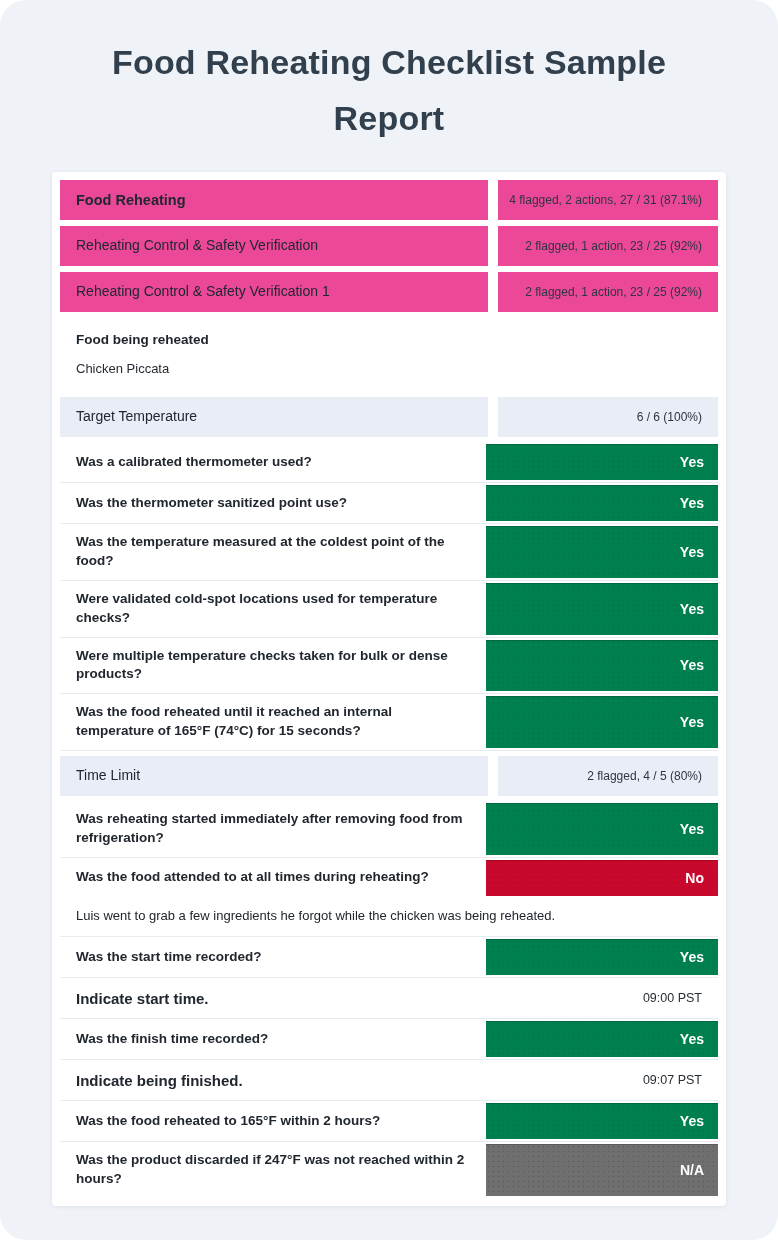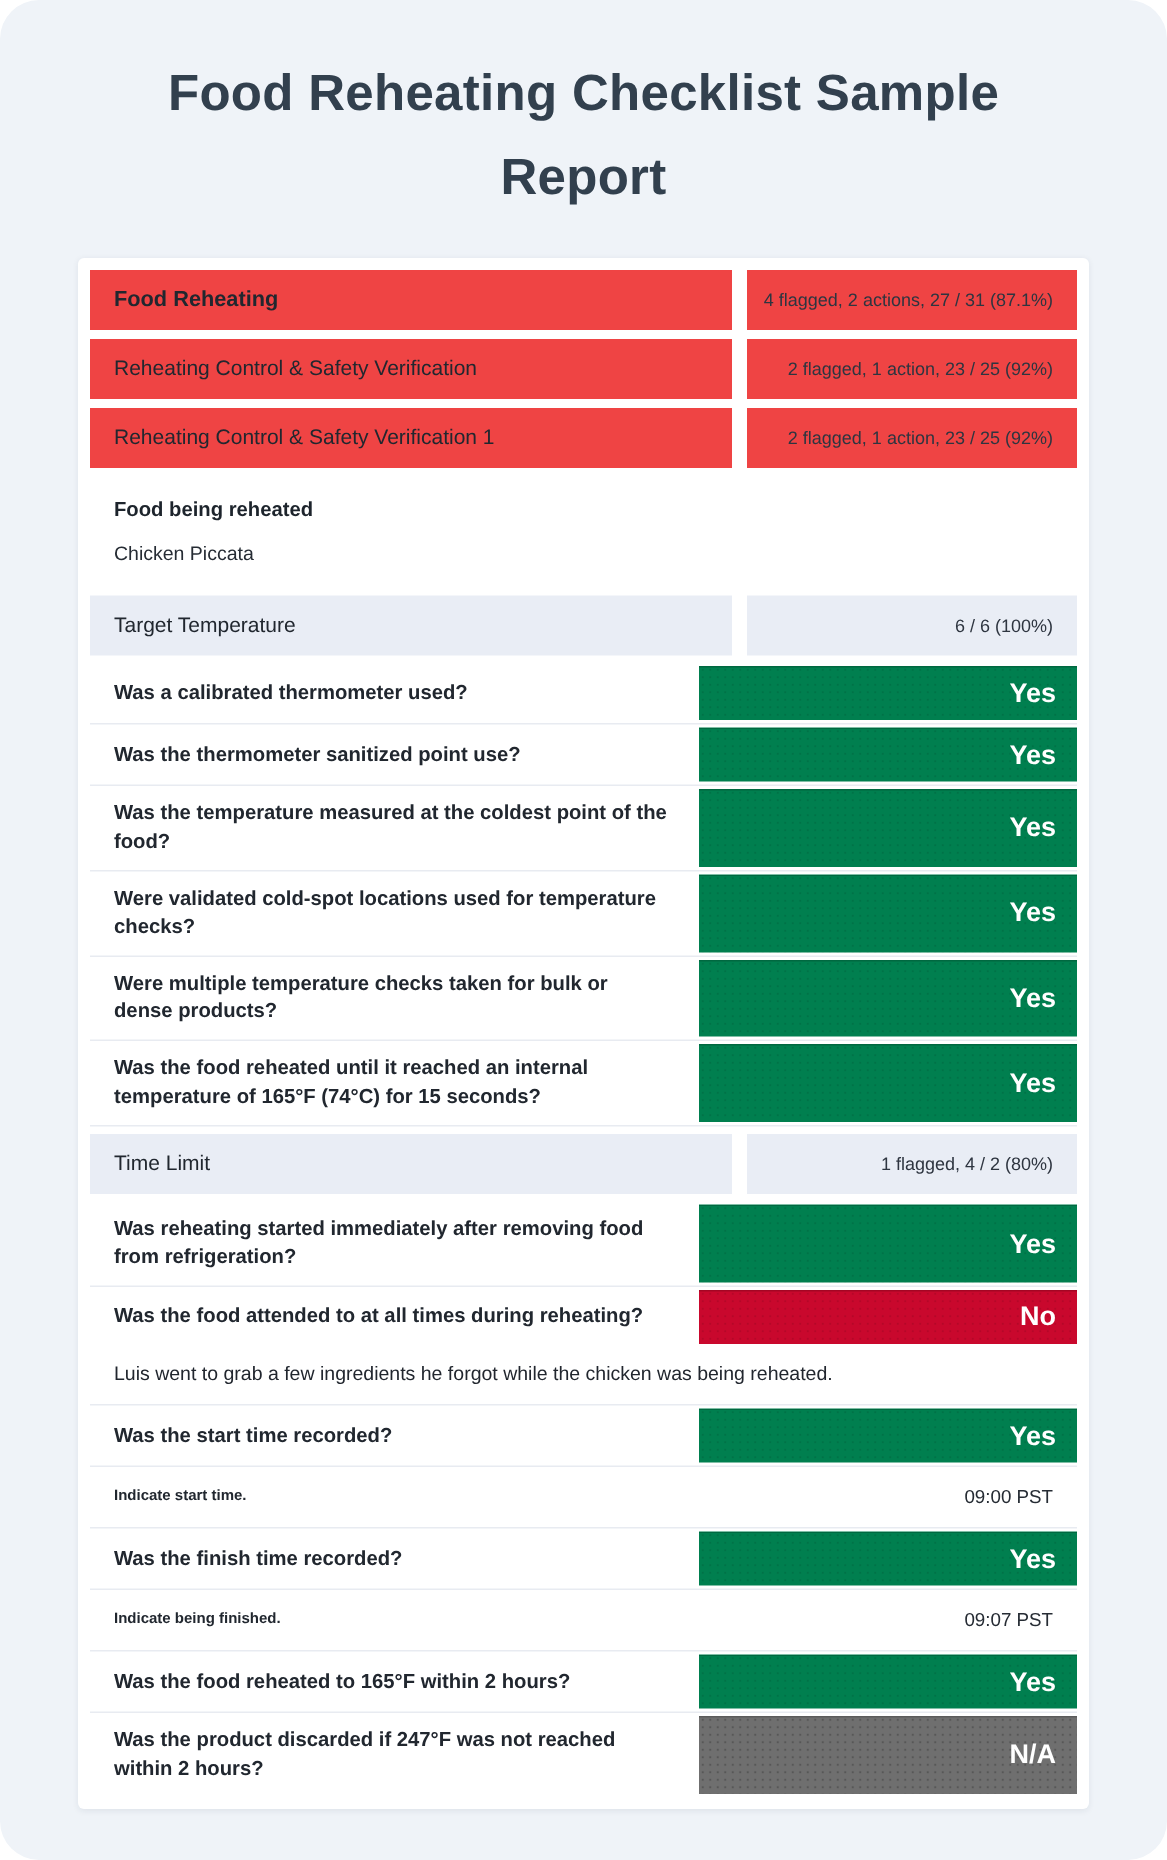--- a/index.html
+++ b/index.html
@@ -24,44 +24,44 @@
     flex:1; display:flex; align-items:center;
     padding:8px 10px 8px 16px; min-height:40px;
     font-size:14px; color:#21272f; line-height:1.4;
   }
   .cr {
     width:220px; margin-left:10px; display:flex; align-items:center;
     justify-content:flex-end; padding-right:16px;
     font-size:12px; color:#2e3540; text-align:left;
   }
   .summary-row { margin-bottom:6px; }
-  .summary-row .cl, .summary-row .cr { background:#ef4444; }
+  .summary-row .cl, .summary-row .cr { background:#ec4899; }
   .summary-row .cl.em { font-weight:bold; font-size:14.5px; }
   .section-row { margin:5px 0; }
   .section-row .cl, .section-row .cr { background:#e9edf5; }
   .question-row { border-bottom:1px solid #e8ebf1; }
   .question-row.no-border { border-bottom:none; }
   .question-row .cl { font-weight:bold; font-size:13.5px; padding-top:9px; padding-bottom:9px; }
   .chip {
-    width:252px; margin:2px 0 2px 10px; display:flex; align-items:center;
+    width:232px; margin:2px 0 2px 10px; display:flex; align-items:center;
     justify-content:flex-end; padding-right:14px;
-    color:#ffffff; font-weight:bold; font-size:18px;
+    color:#ffffff; font-weight:bold; font-size:14px;
     box-shadow: inset 0 1px 0 rgba(0,0,0,0.18);
     background-image: radial-gradient(rgba(0,0,0,0.10) 0.7px, transparent 0.9px);
     background-size:5px 5px;
   }
   .chip.yes { background-color:var(--yes); }
   .chip.no  { background-color:var(--no); }
   .chip.na  { background-color:var(--na);
     background-image: radial-gradient(rgba(0,0,0,0.22) 0.8px, transparent 1px); }
   .field-row { display:block; padding:6px 16px 4px; }
   .field-label { font-weight:bold; font-size:13.5px; color:#1d242c; padding:8px 0 12px; }
   .field-value { font-size:13px; color:#262c34; padding:2px 0 12px; }
   .value-row { border-bottom:1px solid #e8ebf1; }
-  .value-row .cl { font-weight:bold; font-size:10px; }
+  .value-row .cl { font-weight:bold; font-size:15px; }
   .value-row .cr { font-size:12.5px; color:#262c34; }
   .note-row {
     padding:9px 16px 11px; font-size:13px; color:#21262e;
     border-bottom:1px solid #e8ebf1; line-height:1.4;
   }
   .report-card > .row:last-child,
   .report-card > .question-row:last-child { border-bottom:none; }
 </style>
 </head>
 <body>
@@ -108,21 +108,21 @@
       <div class="row question-row">
         <div class="cl">Were multiple temperature checks taken for bulk or dense products?</div>
         <div class="chip yes">Yes</div>
       </div>
       <div class="row question-row">
         <div class="cl">Was the food reheated until it reached an internal temperature of 165°F (74°C) for 15 seconds?</div>
         <div class="chip yes">Yes</div>
       </div>
       <div class="row section-row">
         <div class="cl">Time Limit</div>
-        <div class="cr">1 flagged, 4 / 2 (80%)</div>
+        <div class="cr">2 flagged, 4 / 5 (80%)</div>
       </div>
       <div class="row question-row">
         <div class="cl">Was reheating started immediately after removing food from refrigeration?</div>
         <div class="chip yes">Yes</div>
       </div>
       <div class="row question-row no-border">
         <div class="cl">Was the food attended to at all times during reheating?</div>
         <div class="chip no">No</div>
       </div>
       <div class="note-row">Luis went to grab a few ingredients he forgot while the chicken was being reheated.</div>

